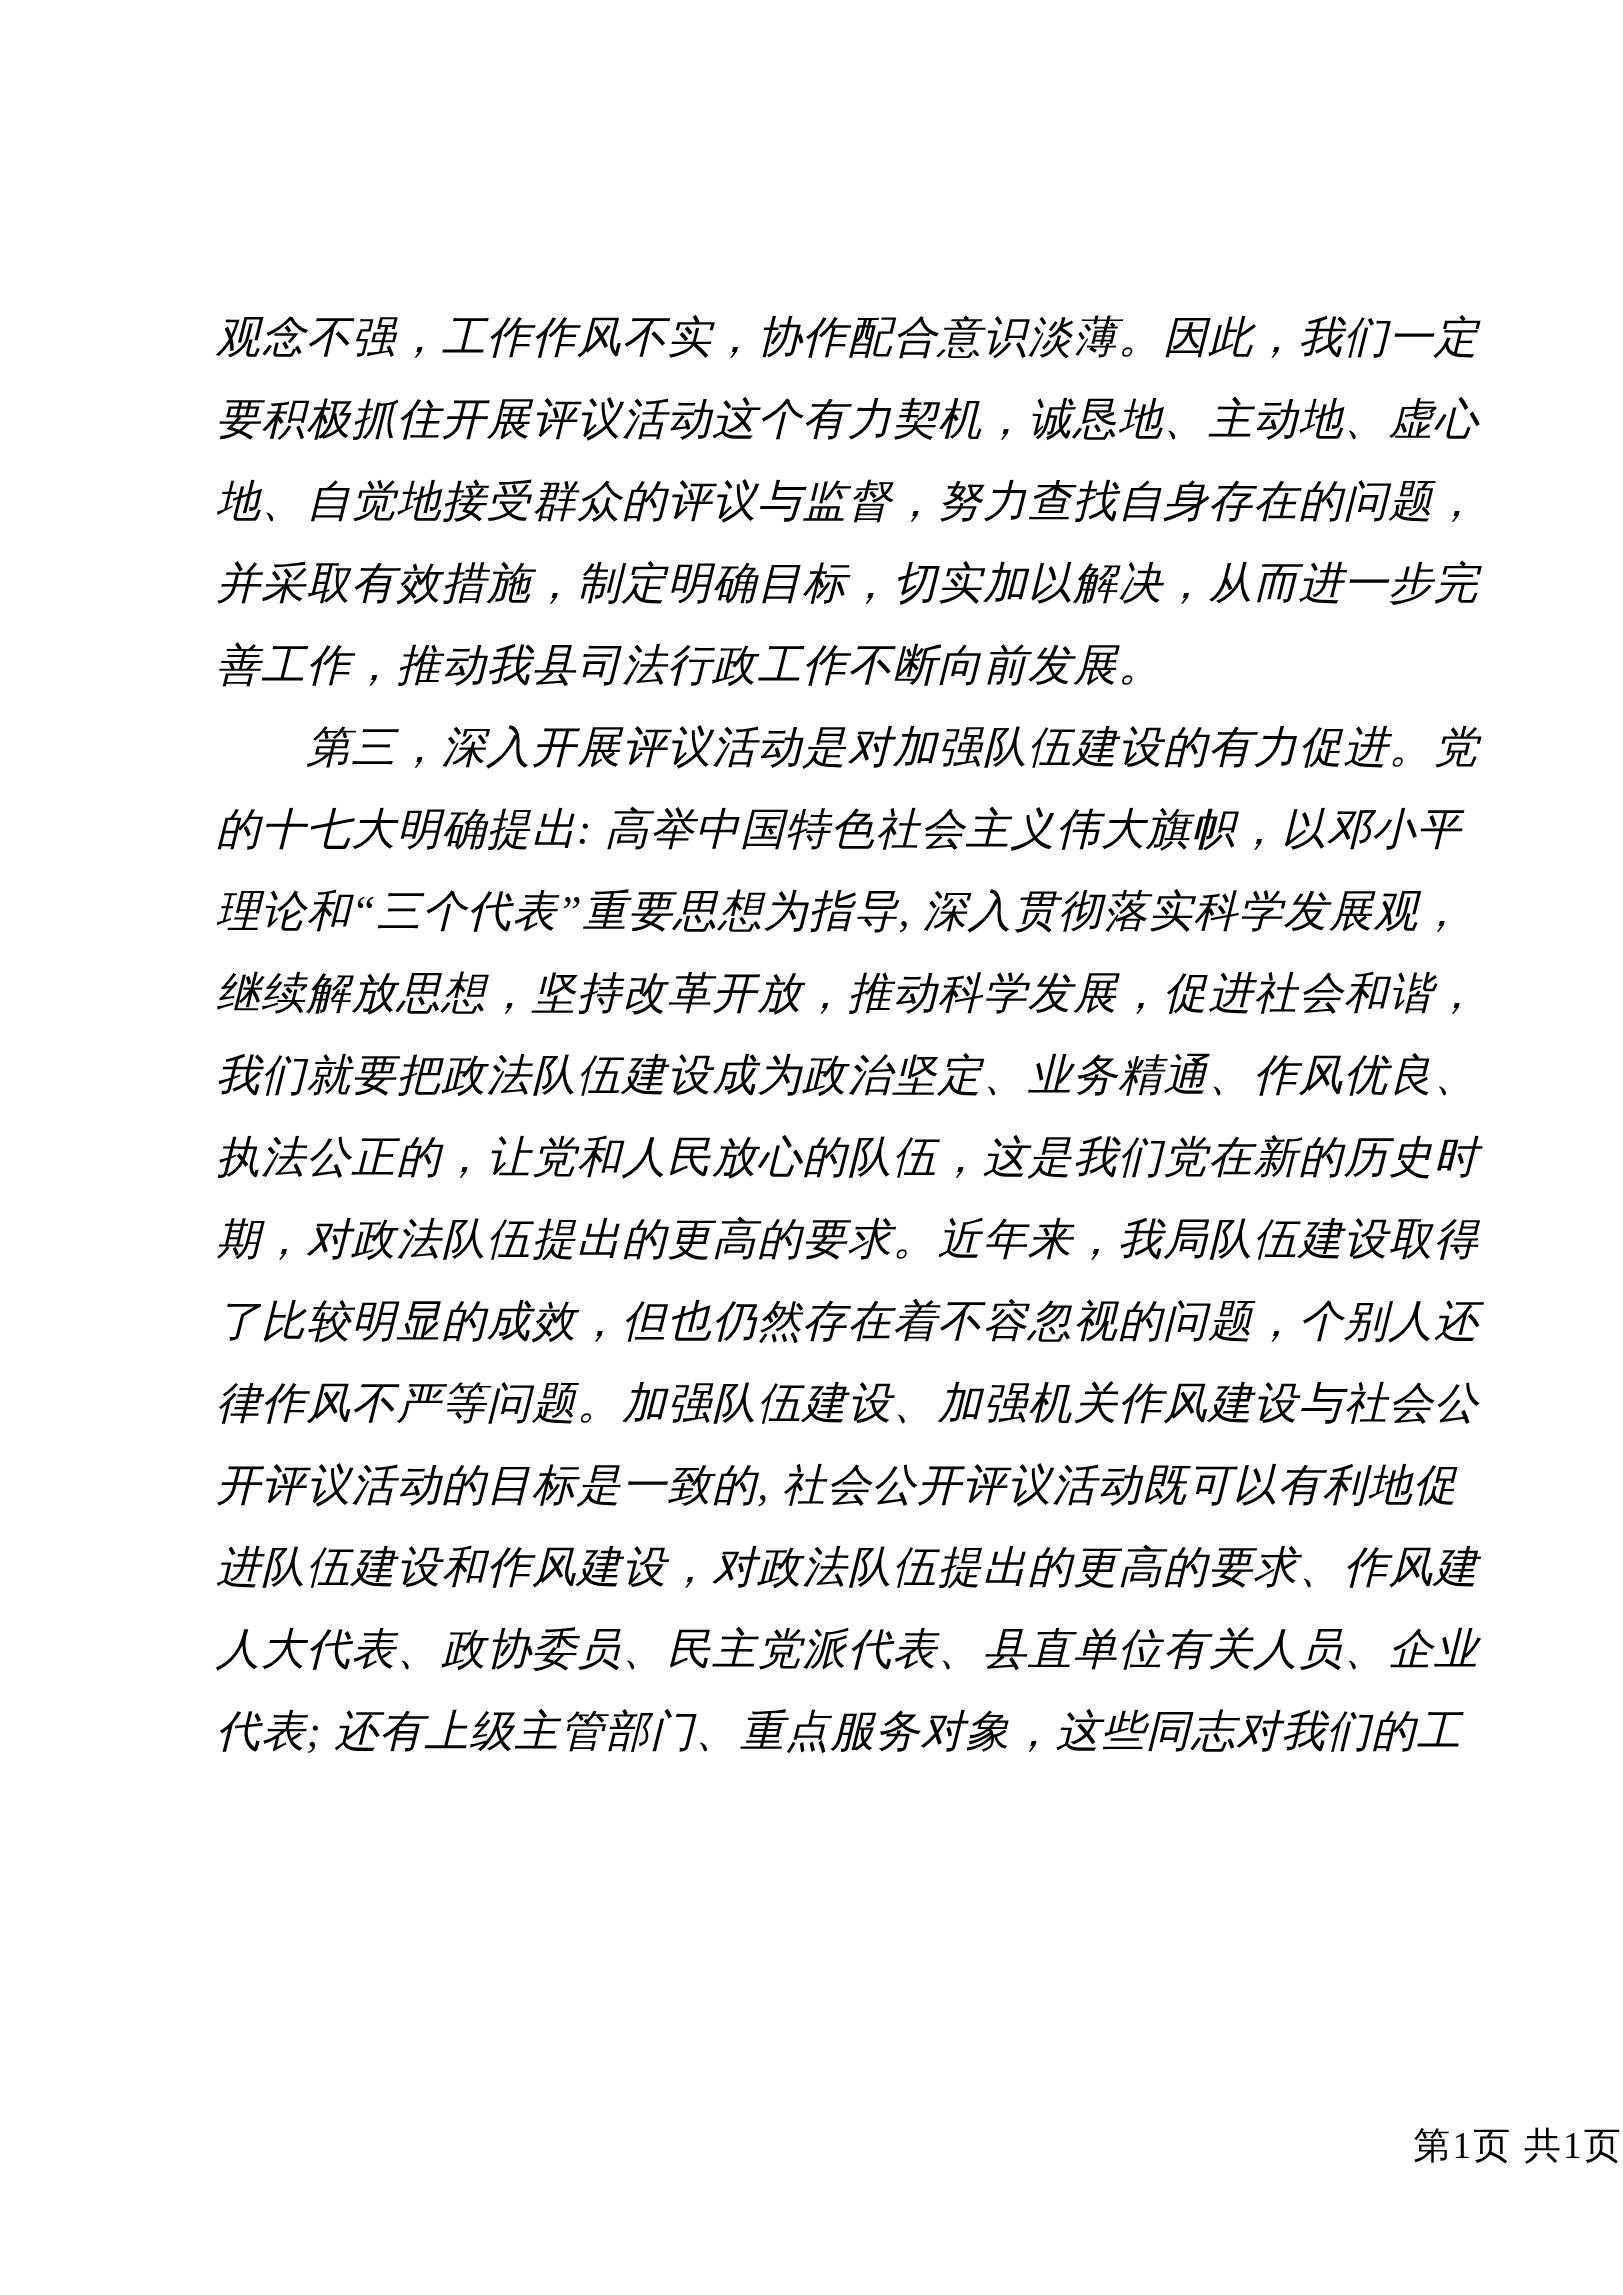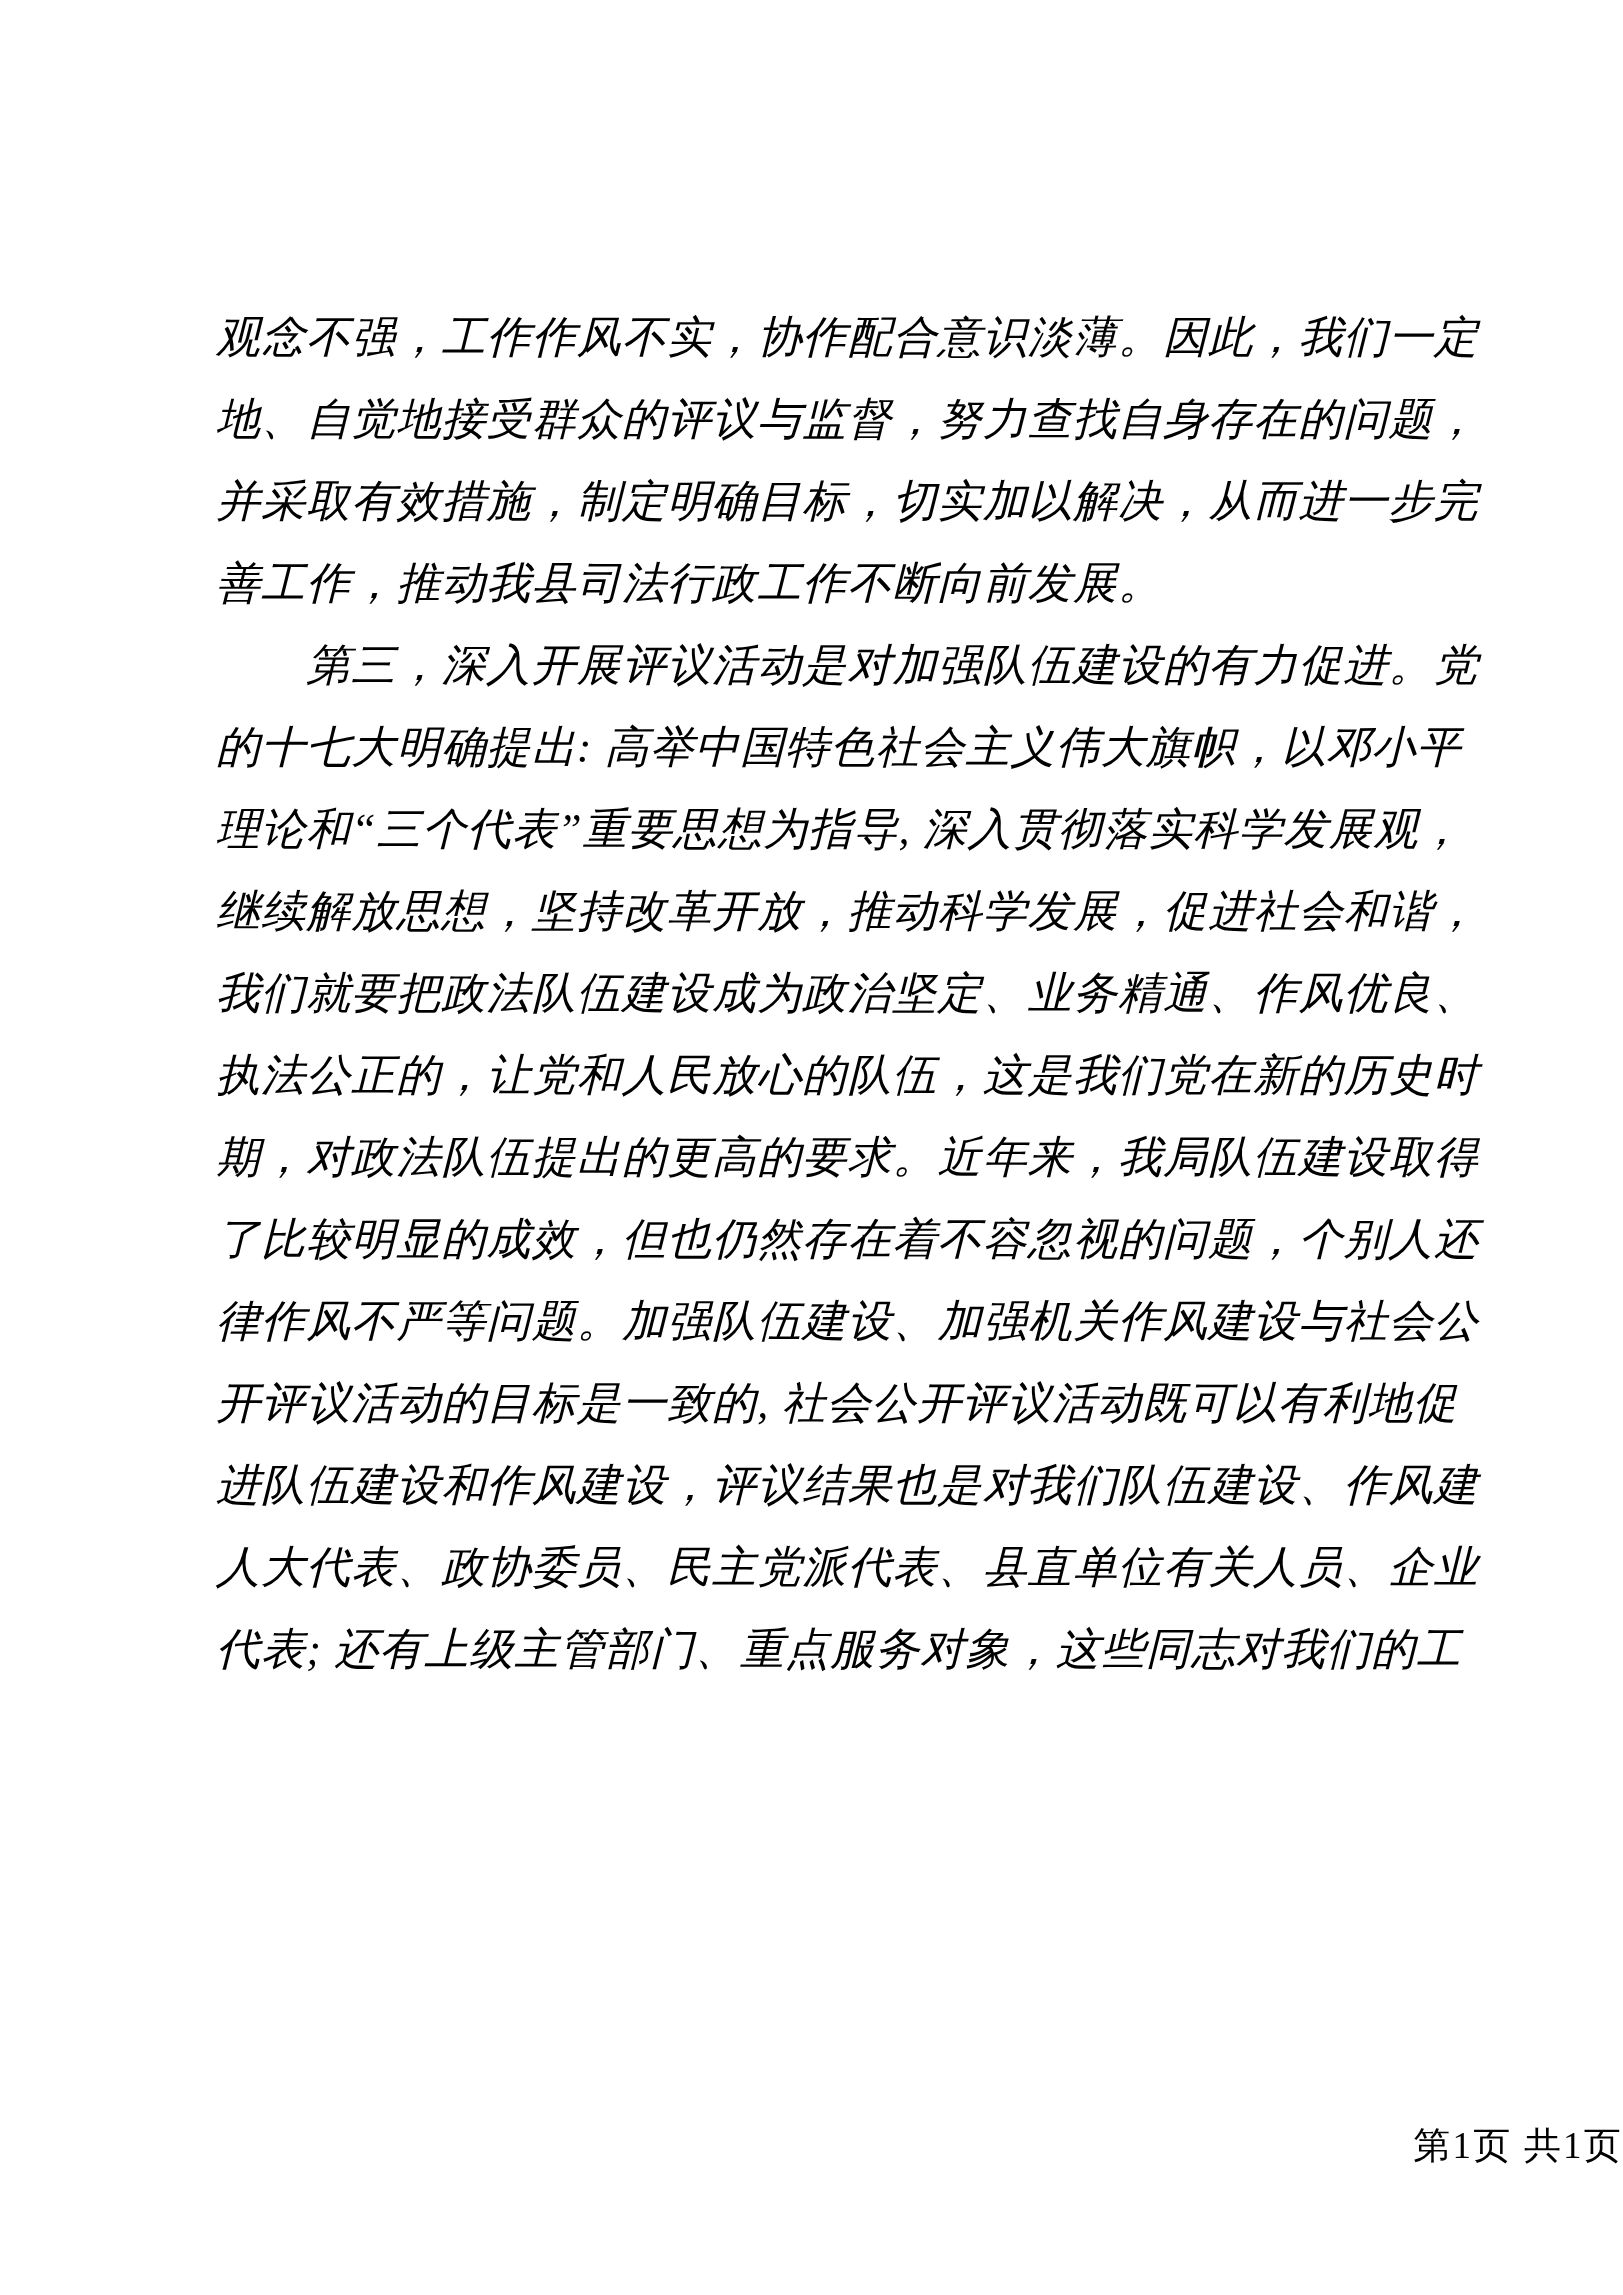--- a/index.html
+++ b/index.html
@@ -48,34 +48,35 @@
     line-height: 50px;
     letter-spacing: 2.2px;
   }
 </style>
 </head>
 <body>
 
 <div class="page">
   <div class="body-text">
     <div class="line">观念不强，工作作风不实，协作配合意识淡薄。因此，我们一定</div>
+    <div class="line">要积极抓住开展评议活动这个有力契机，诚恳地、主动地、虚心</div>
     <div class="line">地、自觉地接受群众的评议与监督，努力查找自身存在的问题，</div>
     <div class="line">并采取有效措施，制定明确目标，切实加以解决，从而进一步完</div>
     <div class="line short">善工作，推动我县司法行政工作不断向前发展。</div>
     <div class="line">　　第三，深入开展评议活动是对加强队伍建设的有力促进。党</div>
     <div class="line">的十七大明确提出: 高举中国特色社会主义伟大旗帜，以邓小平</div>
     <div class="line">理论和“三个代表”重要思想为指导, 深入贯彻落实科学发展观，</div>
     <div class="line">继续解放思想，坚持改革开放，推动科学发展，促进社会和谐，</div>
     <div class="line">我们就要把政法队伍建设成为政治坚定、业务精通、作风优良、</div>
     <div class="line">执法公正的，让党和人民放心的队伍，这是我们党在新的历史时</div>
     <div class="line">期，对政法队伍提出的更高的要求。近年来，我局队伍建设取得</div>
     <div class="line">了比较明显的成效，但也仍然存在着不容忽视的问题，个别人还</div>
     <div class="line">律作风不严等问题。加强队伍建设、加强机关作风建设与社会公</div>
     <div class="line">开评议活动的目标是一致的, 社会公开评议活动既可以有利地促</div>
-    <div class="line">进队伍建设和作风建设，评议结果也是对我们队伍建设、作风建</div>
+    <div class="line">进队伍建设和作风建设，对政法队伍提出的更高的要求、作风建</div>
     <div class="line">人大代表、政协委员、民主党派代表、县直单位有关人员、企业</div>
     <div class="line">代表; 还有上级主管部门、重点服务对象，这些同志对我们的工</div>
   </div>
 
   <div class="footer">
     <span>第1页 共1页</span>
   </div>
 </div>
 
 

